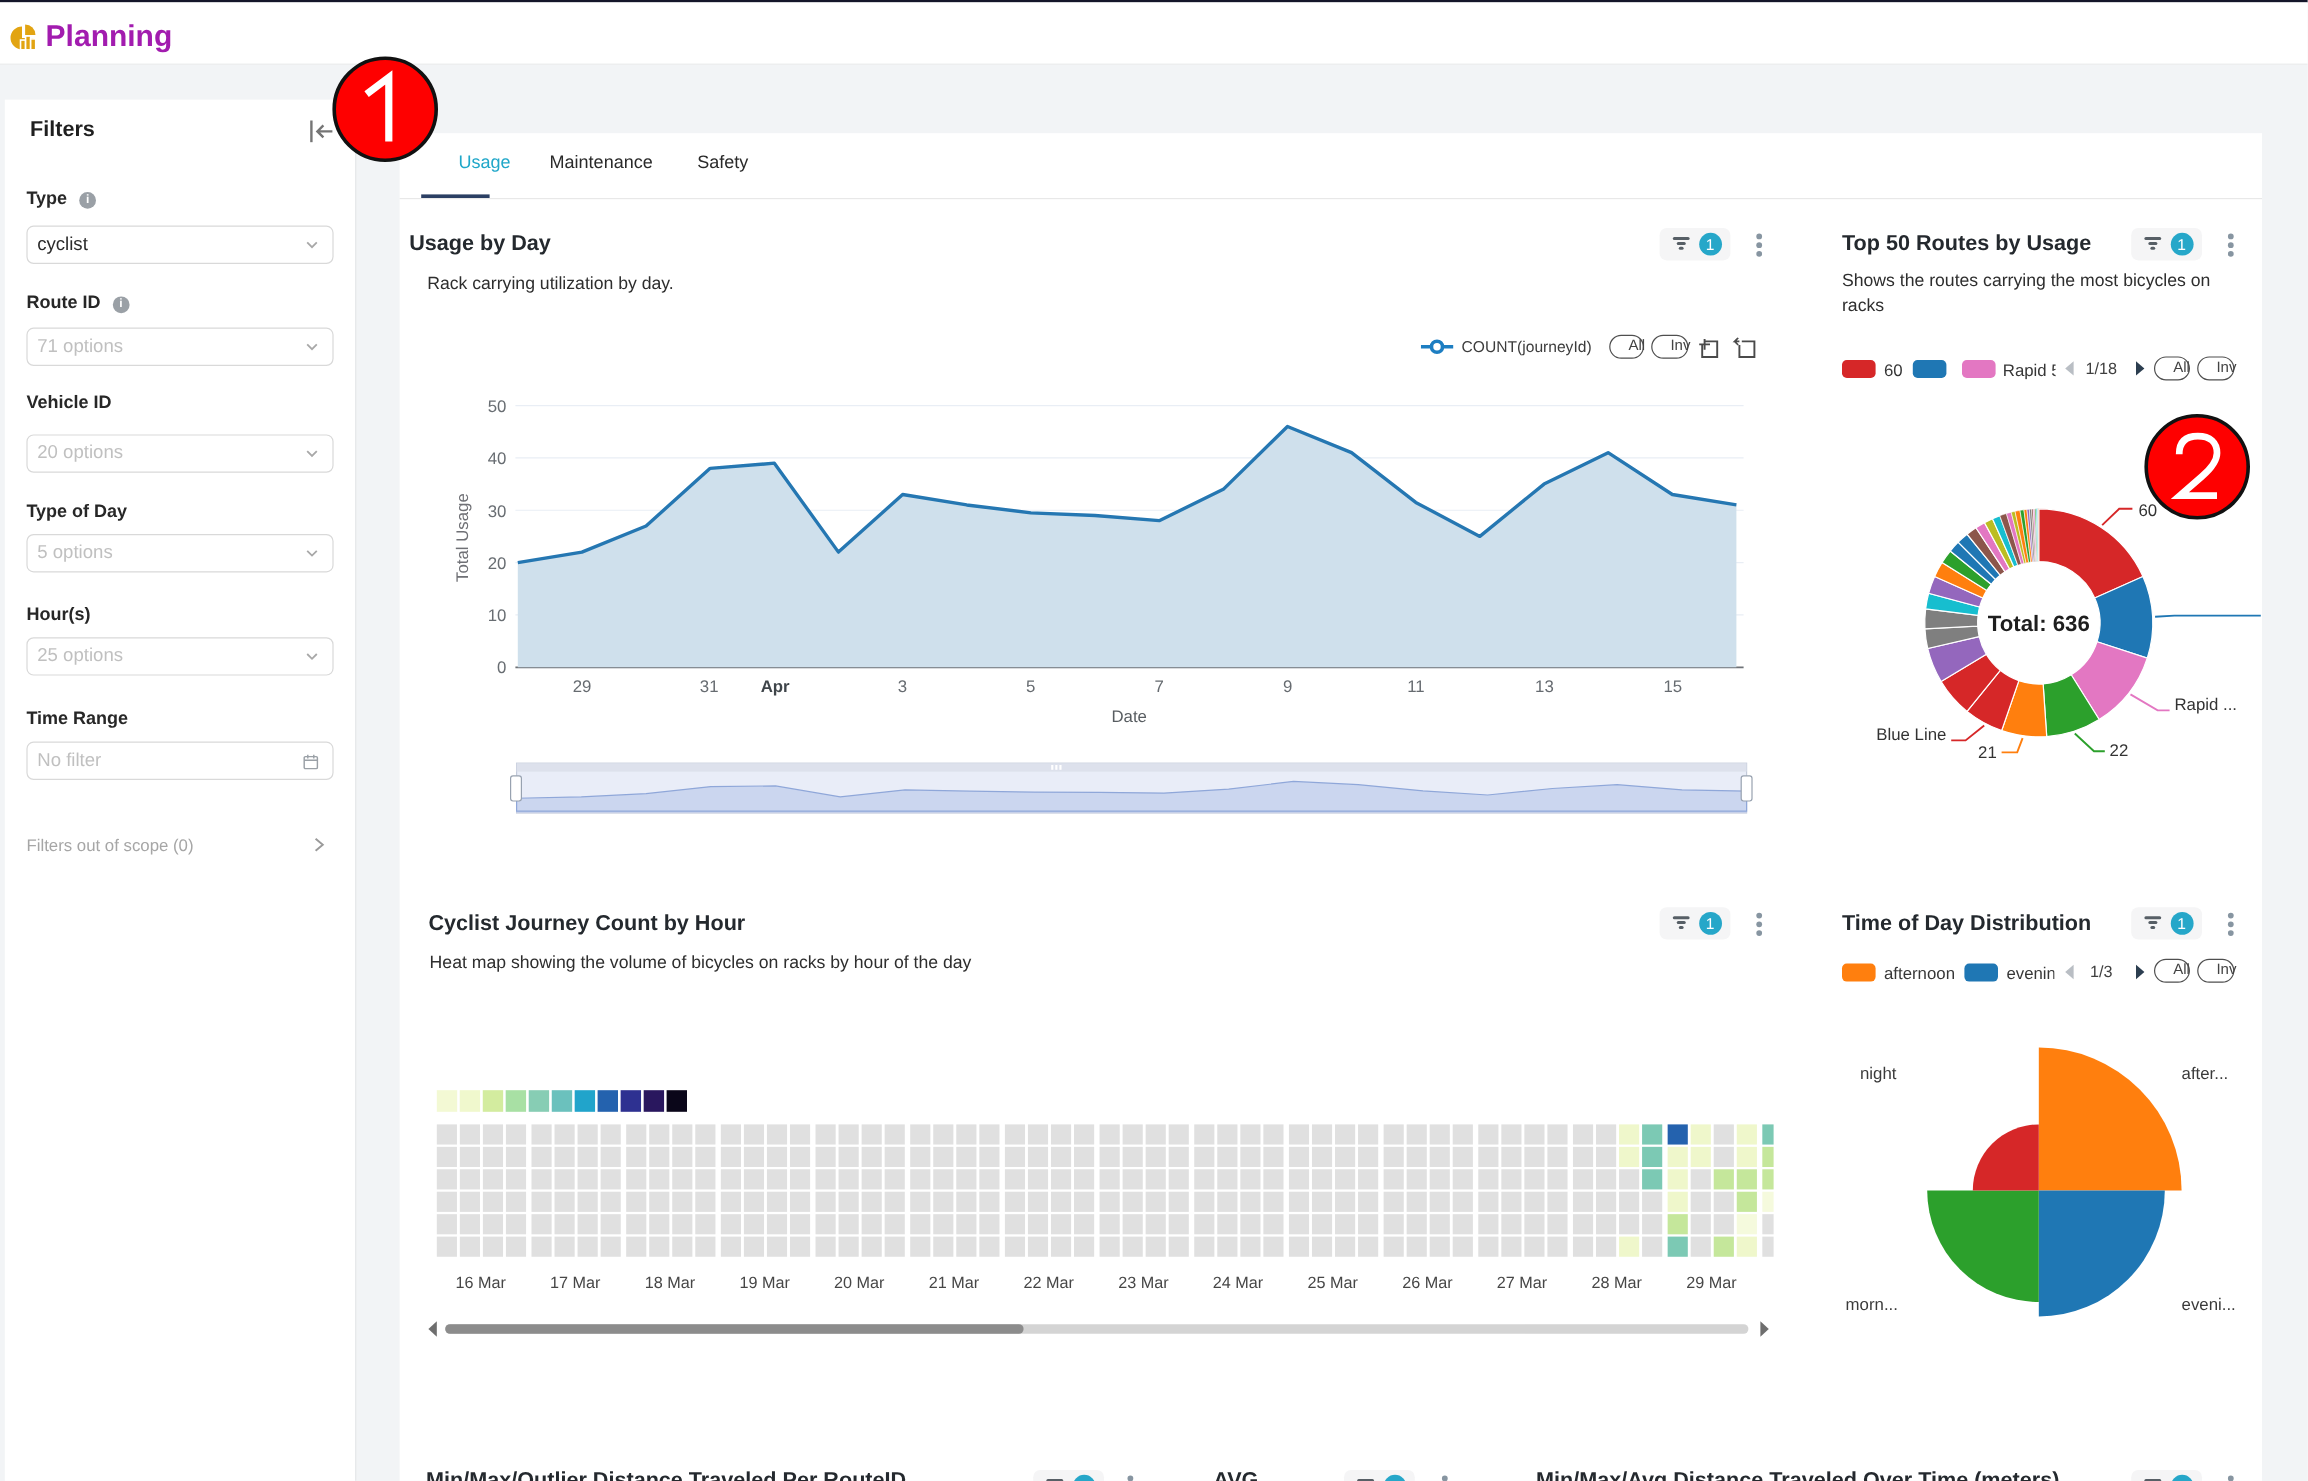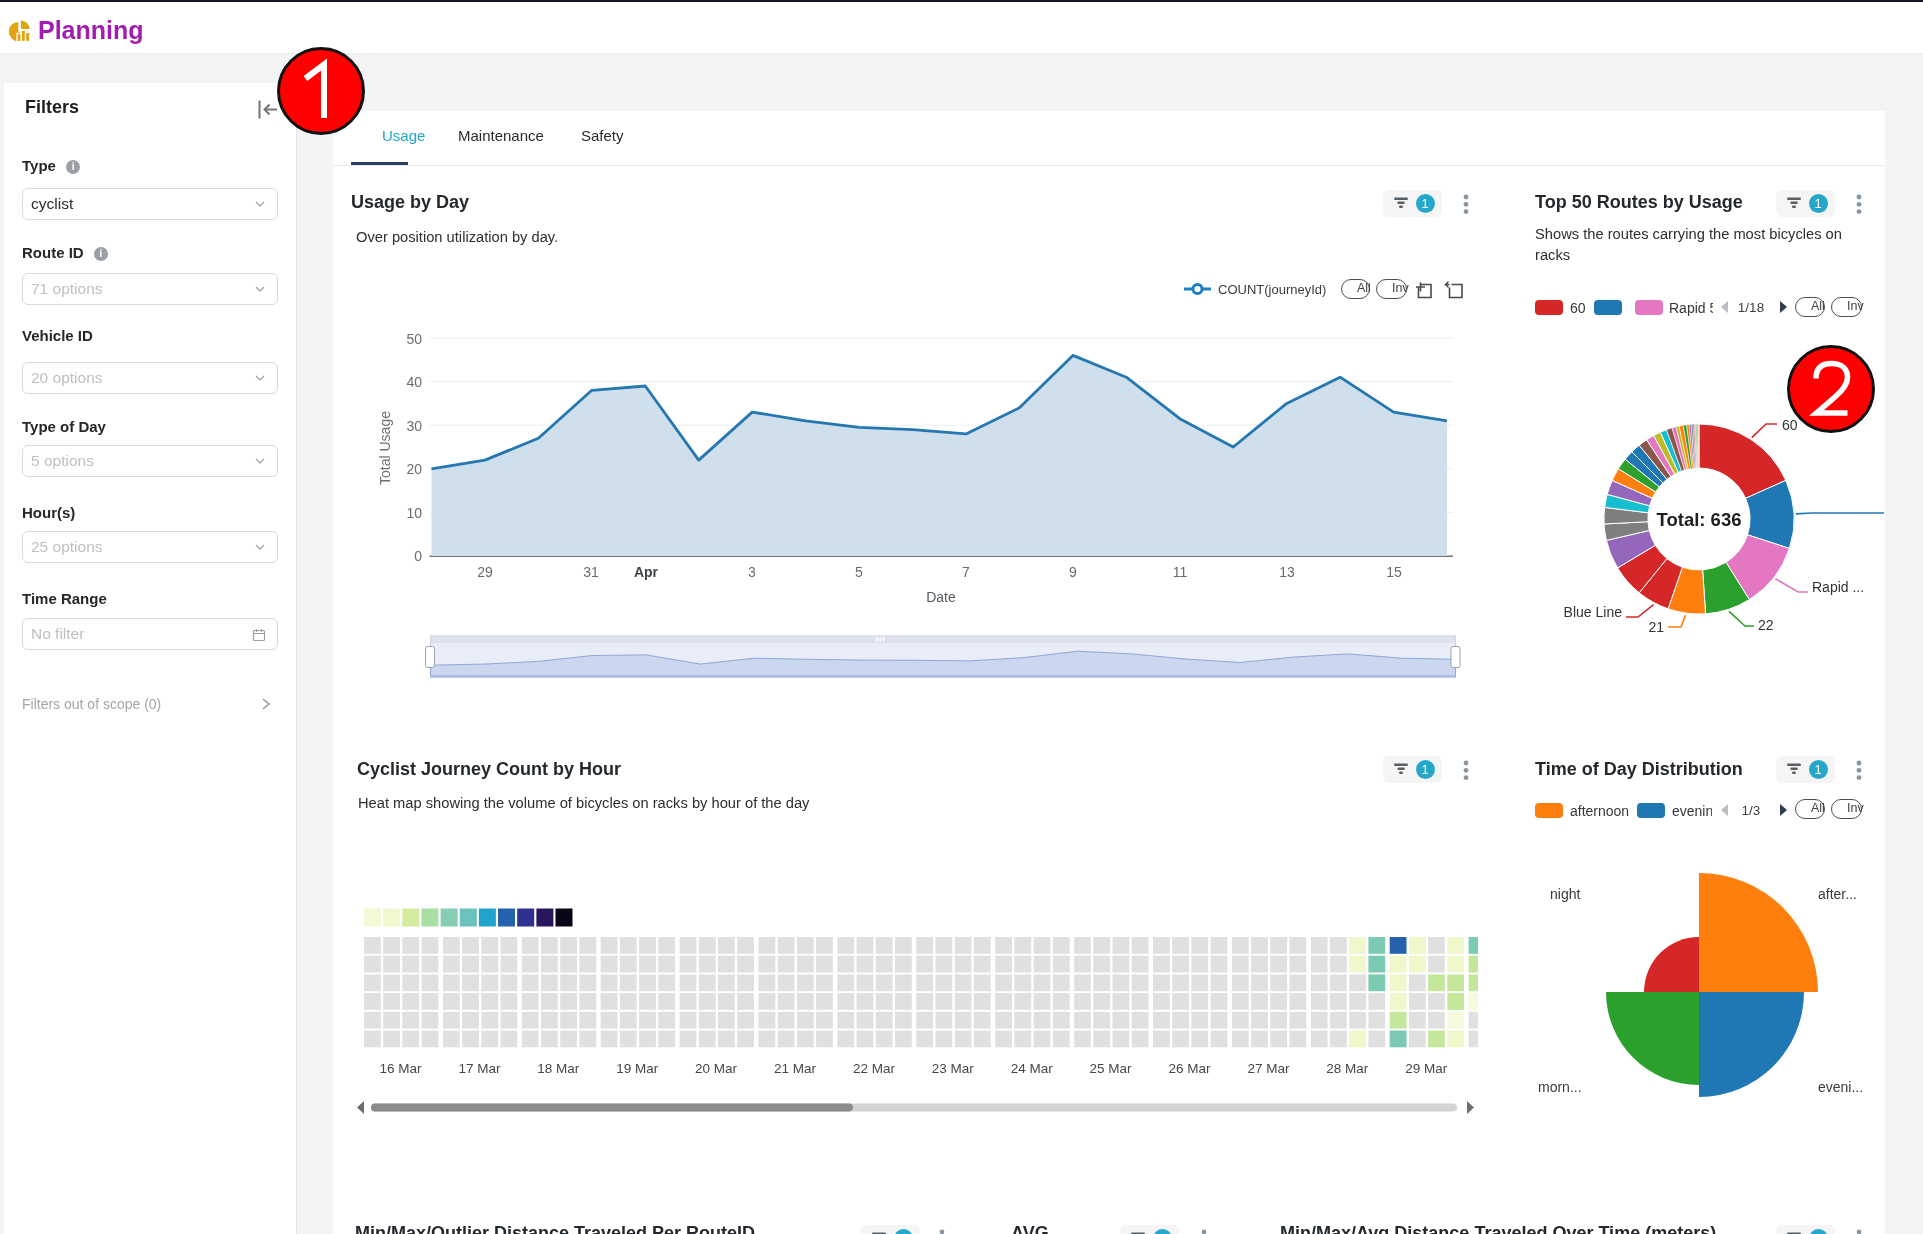--- a/index.html
+++ b/index.html
@@ -79,22 +79,22 @@
       <g stroke="#9aa0a6" stroke-width="1.2" fill="none">
         <rect x="1.5" y="2.5" width="11" height="10" rx="1"></rect>
         <path d="M1.5 5.5h11M4.5 1v3M9.5 1v3"></path>
       </g>
     </svg></div>
 <div class="abs" style="left:22px;top:696px;font-size:14px;color:#a6a6a6">Filters out of scope (0)</div>
 <svg class="abs" style="left:260px;top:697px" width="12" height="14" viewBox="0 0 12 14">
     <path d="M3 2l6 5-6 5" stroke="#9a9a9a" stroke-width="1.6" fill="none"></path>
   </svg>
 
-<div class="ptitle" style="left:351px;top:192px">Usage by Day</div>
-<div class="psub" style="left:356px;top:229px">Over position utilization by day.</div>
+<div class="ptitle" style="left:341px;top:192px">Usage by Day</div>
+<div class="psub" style="left:356px;top:229px">Rack carrying utilization by day.</div>
 <div class="ctrl" style="left:1383px;top:190px">
   <svg width="16" height="16" viewBox="0 0 16 16" style="margin:5px 0 0 9.5px">
       <g fill="#575f66">
         <rect x="1" y="2.6" width="14" height="2.5" rx="1.25"></rect>
         <rect x="4.3" y="6.6" width="7.5" height="2.5" rx="1.25"></rect>
         <rect x="6" y="10.6" width="4" height="2.5" rx="1.25"></rect>
       </g>
     </svg>
   <span class="badge">1</span>
 </div>

